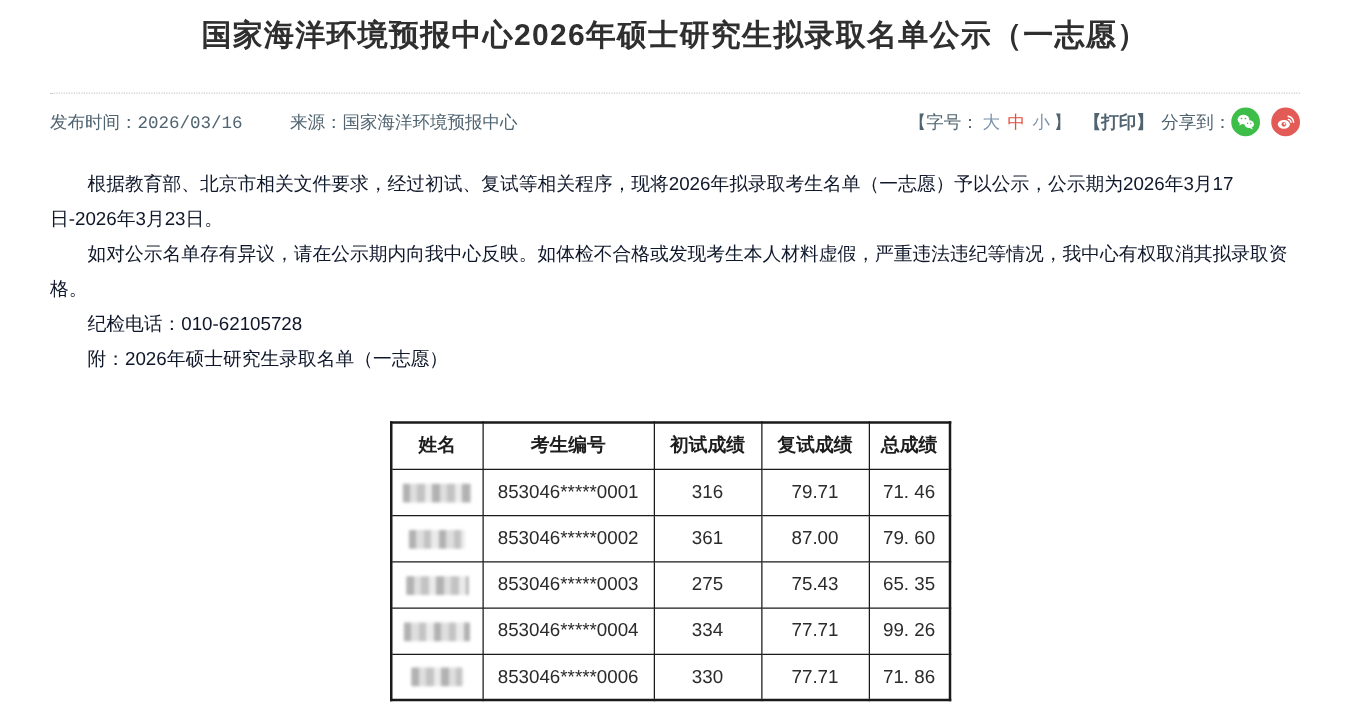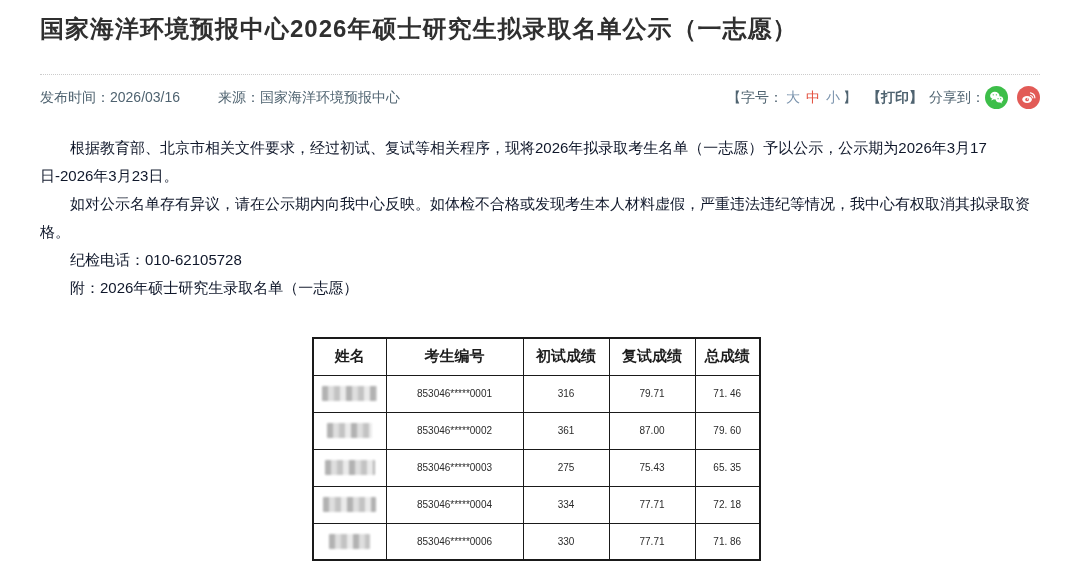--- a/index.html
+++ b/index.html
@@ -5,36 +5,36 @@
   * { box-sizing: border-box; }
   html, body { margin: 0; padding: 0; }
   body {
     width: 1080px; height: 581px; background: #ffffff;
     font-family: "Liberation Sans", "DejaVu Sans", sans-serif;
     overflow: hidden;
   }
   .page { padding: 12px 40px 0 40px; }
 
   .title {
-    margin: 0; text-align: left;
+    margin: 0; text-align: center;
     font-size: 24px; font-weight: bold; color: #2f2f2f;
     letter-spacing: 1px; line-height: 34px;
   }
 
   .dotted-sep {
     border: none; border-top: 1px dotted #cccccc;
     margin: 28px 0 0 0;
   }
 
   .meta-row {
     margin-top: 11px;
     display: flex; justify-content: space-between; align-items: center;
     font-size: 14px; color: #4f6370;
   }
-  .meta-left .meta-item { margin-right: 34px; }
+  .meta-left .meta-item { margin-right: 34px; font-family: Liberation Mono, monospace; }
   .meta-right { display: flex; align-items: center; }
   .fs-link { margin: 0 3px; cursor: pointer; }
   .fs-large, .fs-small { color: #7a93ad; }
   .fs-medium { color: #e34f3d; }
   .print-btn { margin: 0 6px 0 10px; cursor: pointer; font-weight: bold; }
   .share-label { margin-right: 0; }
   .share-icons { display: flex; align-items: center; gap: 9px; }
   .icon-circle {
     width: 23px; height: 23px; border-radius: 50%;
     display: flex; align-items: center; justify-content: center;
@@ -51,21 +51,21 @@
     margin: 35px 0 0 272px;
     border-collapse: collapse; table-layout: fixed;
     border: 2px solid #1a1a1a;
   }
   .admission-table th, .admission-table td {
     border: 1px solid #1a1a1a;
     height: 37px; text-align: center; vertical-align: middle;
     padding: 0 2px;
   }
   .admission-table th { font-size: 15px; font-weight: bold; color: #1d1d1d; }
-  .admission-table td { font-size: 10px; color: #2b2b2b; }
+  .admission-table td { font-size: 15px; color: #2b2b2b; }
 
   .redacted {
     display: inline-block; height: 15px; vertical-align: middle;
     border-radius: 1px; opacity: 0.8;
     background-image: repeating-linear-gradient(90deg,
       #9f9f9f 0 6px, #d6d6d6 6px 12px, #b5b5b5 12px 18px, #e6e6e6 18px 24px);
     filter: blur(1.1px);
   }
   .rw0 { width: 55px; } .rw1 { width: 45px; } .rw2 { width: 50px; }
   .rw3 { width: 53px; } .rw4 { width: 41px; }
@@ -166,21 +166,21 @@
         <td>853046*****0003</td>
         <td>275</td>
         <td>75.43</td>
         <td>65. 35</td>
       </tr>
       <tr>
         <td><span class="redacted rw3"></span></td>
         <td>853046*****0004</td>
         <td>334</td>
         <td>77.71</td>
-        <td>72. 18</td>
+        <td>99. 26</td>
       </tr>
       <tr>
         <td><span class="redacted rw4"></span></td>
         <td>853046*****0006</td>
         <td>330</td>
         <td>77.71</td>
         <td>71. 86</td>
       </tr>
     </tbody>
   </table>

